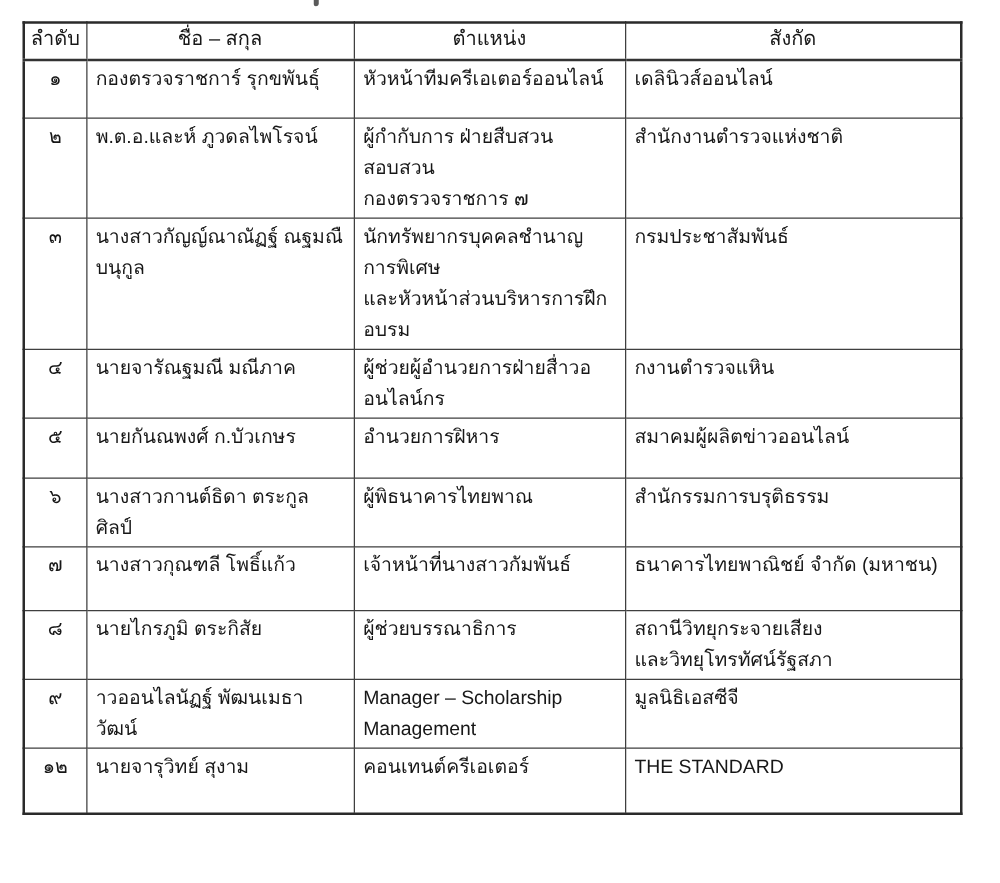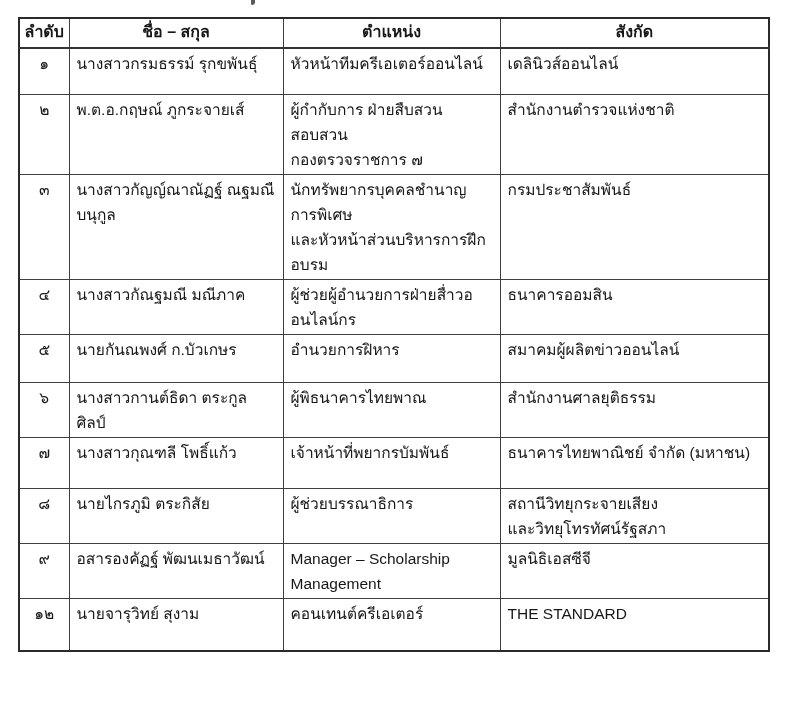--- a/index.html
+++ b/index.html
@@ -41,21 +41,21 @@
   }
   table.doc-table col.c-no  { width: 50px;  }
   table.doc-table col.c-nm  { width: 214px; }
   table.doc-table col.c-po  { width: 217px; }
   table.doc-table col.c-af  { width: 269px; }
 
   table.doc-table th {
     border: 1px solid #3f3f3f;
     border-bottom: 2px solid #333333;
     font-size: 16px;
-    font-weight: bold;
+    font-weight: normal;
     text-align: center;
     vertical-align: middle;
     height: 24px;
     padding: 1px 2px 3px 2px;
     line-height: 20px;
     white-space: nowrap;
   }
   table.doc-table td {
     border: 1px solid #3f3f3f;
     font-size: 15.5px;
@@ -88,72 +88,72 @@
       <tr>
         <th>ลำดับ</th>
         <th>ชื่อ – สกุล</th>
         <th>ตำแหน่ง</th>
         <th>สังกัด</th>
       </tr>
     </thead>
     <tbody>
       <tr style="height:46px">
         <td class="no-cell">๑</td>
-        <td>นางสาวกรมธรรม์ รุกขพันธุ์</td>
+        <td>กองตรวจราชการ์ รุกขพันธุ์</td>
         <td>หัวหน้าทีมครีเอเตอร์ออนไลน์</td>
         <td>เดลินิวส์ออนไลน์</td>
       </tr>
       <tr style="height:51px">
         <td class="no-cell">๒</td>
-        <td>พ.ต.อ.กฤษณ์ ภูกระจายเส์</td>
+        <td>พ.ต.อ.และห์ ภูวดลไพโรจน์</td>
         <td>ผู้กำกับการ ฝ่ายสืบสวนสอบสวน
 กองตรวจราชการ ๗</td>
         <td>สำนักงานตำรวจแห่งชาติ</td>
       </tr>
       <tr style="height:49px">
         <td class="no-cell">๓</td>
         <td>นางสาวกัญญ์ณาณัฏฐ์ ณฐมณืบนุกูล</td>
         <td>นักทรัพยากรบุคคลชำนาญการพิเศษ
 และหัวหน้าส่วนบริหารการฝึกอบรม</td>
         <td>กรมประชาสัมพันธ์</td>
       </tr>
       <tr style="height:49px">
         <td class="no-cell">๔</td>
-        <td>นางสาวกัณฐมณี มณีภาค</td>
+        <td>นายจารัณฐมณี มณีภาค</td>
         <td>ผู้ช่วยผู้อำนวยการฝ่ายสื่าวออนไลน์กร</td>
-        <td>ธนาคารออมสิน</td>
+        <td>กงานตำรวจแหิน</td>
       </tr>
       <tr style="height:48px">
         <td class="no-cell">๕</td>
         <td>นายกันณพงศ์ ก.บัวเกษร</td>
         <td>อำนวยการฝิหาร</td>
         <td>สมาคมผู้ผลิตข่าวออนไลน์</td>
       </tr>
       <tr style="height:48px">
         <td class="no-cell">๖</td>
         <td>นางสาวกานต์ธิดา ตระกูลศิลป์</td>
         <td>ผู้พิธนาคารไทยพาณ</td>
-        <td>สำนักงานศาลยุติธรรม</td>
+        <td>สำนักรรมการบรุติธรรม</td>
       </tr>
       <tr style="height:51px">
         <td class="no-cell">๗</td>
         <td>นางสาวกุณฑลี โพธิ์แก้ว</td>
-        <td>เจ้าหน้าที่พยากรบัมพันธ์</td>
+        <td>เจ้าหน้าที่นางสาวกัมพันธ์</td>
         <td>ธนาคารไทยพาณิชย์ จำกัด (มหาชน)</td>
       </tr>
       <tr style="height:51px">
         <td class="no-cell">๘</td>
         <td>นายไกรภูมิ ตระกิสัย</td>
         <td>ผู้ช่วยบรรณาธิการ</td>
         <td>สถานีวิทยุกระจายเสียง
 และวิทยุโทรทัศน์รัฐสภา</td>
       </tr>
       <tr style="height:48px">
         <td class="no-cell">๙</td>
-        <td>อสารองคัฏฐ์ พัฒนเมธาวัฒน์</td>
+        <td>าวออนไลนัฏฐ์ พัฒนเมธาวัฒน์</td>
         <td>Manager – Scholarship
 Management</td>
         <td>มูลนิธิเอสซีจี</td>
       </tr>
       <tr style="height:53px">
         <td class="no-cell">๑๒</td>
         <td>นายจารุวิทย์ สุงาม</td>
         <td>คอนเทนต์ครีเอเตอร์</td>
         <td>THE STANDARD</td>
       </tr>

